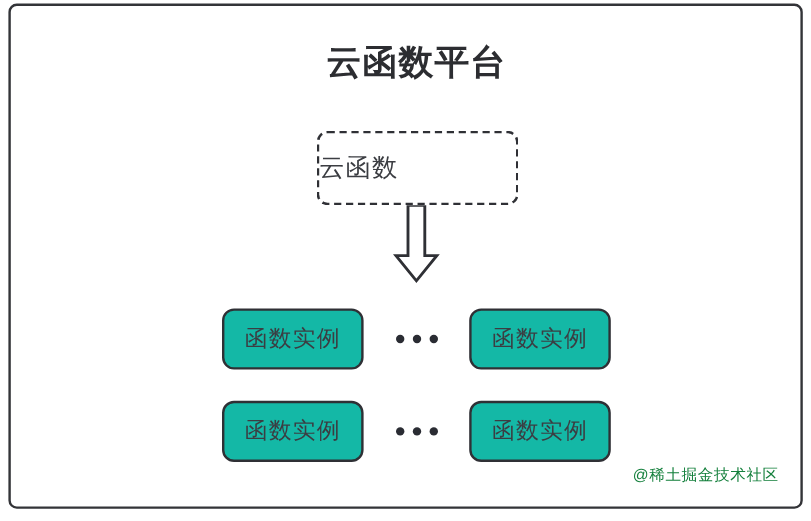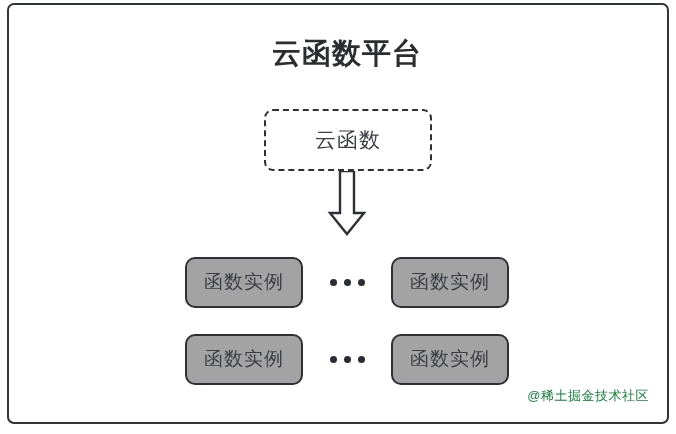--- a/index.html
+++ b/index.html
@@ -54,21 +54,21 @@
     left: 255px;
     top: 104px;
     width: 168px;
     height: 62px;
     box-sizing: border-box;
     border: 2.5px dashed #2f3035;
     border-radius: 9px;
     background: #ffffff;
     display: flex;
     align-items: center;
-    justify-content: center;
+    justify-content: flex-start;
   }
   .cloud-function-label {
     font-size: 21px;
     color: #3b3d42;
     letter-spacing: 1px;
   }
 
   
   .flow-arrow {
     position: absolute;
@@ -90,21 +90,21 @@
   }
   .instance-row.row-1 { top: 251px; }
   .instance-row.row-2 { top: 328px; }
 
   .instance-box {
     width: 118px;
     height: 51px;
     box-sizing: border-box;
     border: 2.5px solid #2f3035;
     border-radius: 10px;
-    background: #a3a3a3;
+    background: #14b8a6;
     display: flex;
     align-items: center;
     justify-content: center;
   }
   .instance-label {
     font-size: 19px;
     color: #3b3d42;
     letter-spacing: 1px;
     white-space: nowrap;
   }

